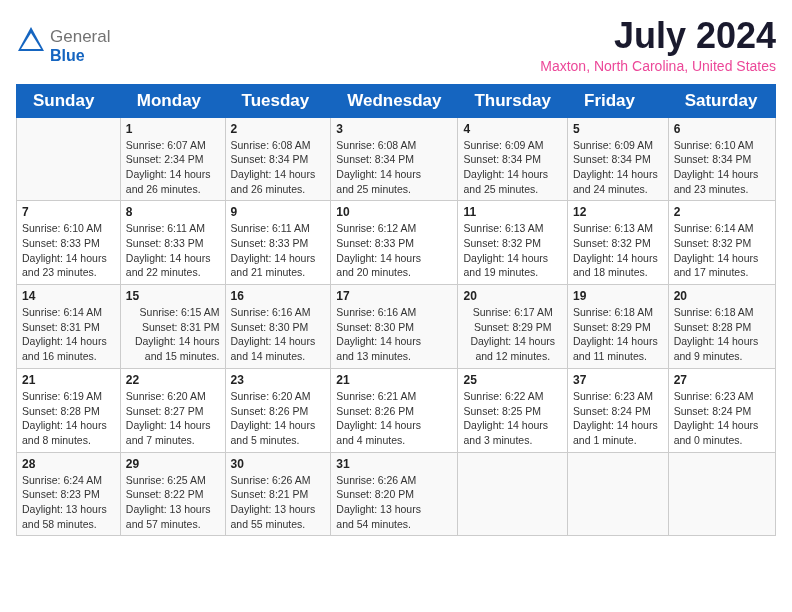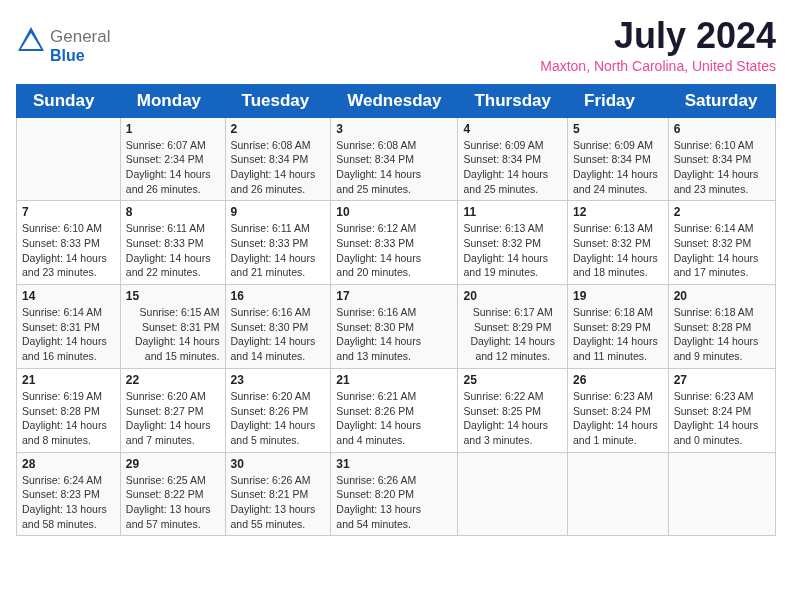--- a/index.html
+++ b/index.html
@@ -301,21 +301,21 @@
 and 4 minutes.</div>
         </td>
         <td>
           <span class="day-number">25</span>
           <div class="day-info" style="white-space: pre-line;">Sunrise: 6:22 AM
 Sunset: 8:25 PM
 Daylight: 14 hours
 and 3 minutes.</div>
         </td>
         <td>
-          <span class="day-number">26</span>
+          <span class="day-number">37</span>
           <div class="day-info" style="white-space: pre-line;">Sunrise: 6:23 AM
 Sunset: 8:24 PM
 Daylight: 14 hours
 and 1 minute.</div>
         </td>
         <td>
           <span class="day-number">27</span>
           <div class="day-info" style="white-space: pre-line;">Sunrise: 6:23 AM
 Sunset: 8:24 PM
 Daylight: 14 hours

